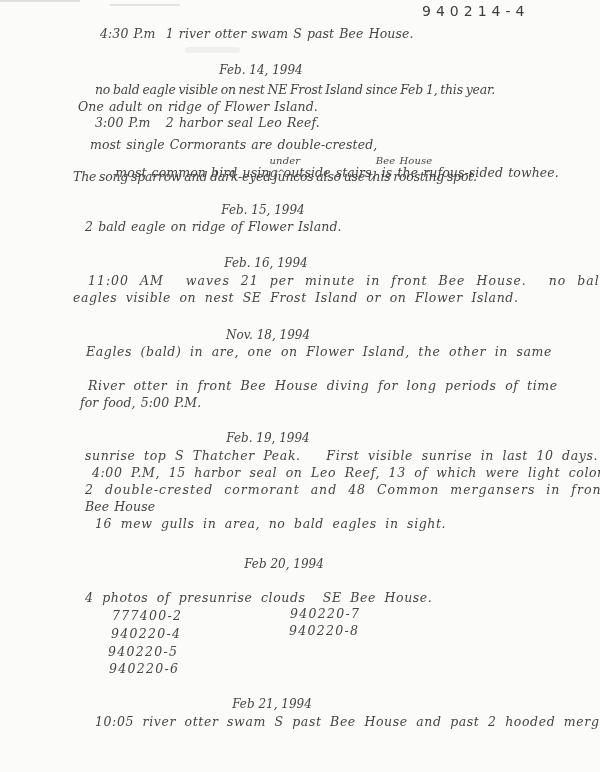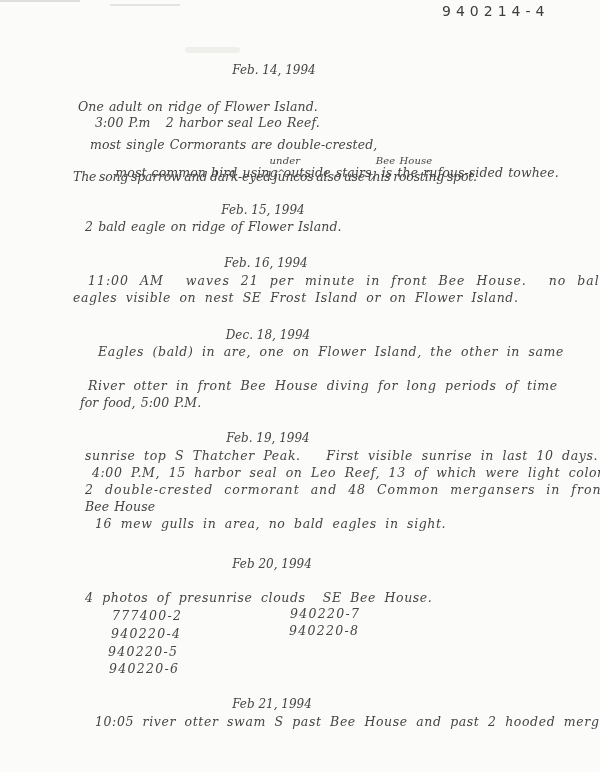--- a/index.html
+++ b/index.html
@@ -18,21 +18,20 @@
   .smudge { position:absolute; left:185px; top:47px; width:55px; height:6px;
             background:#efefec; border-radius:3px; }
   .pageno {
     position:absolute;
     font-family:"DejaVu Sans", sans-serif;
     font-style:normal;
     font-size:14px;
     letter-spacing:5px;
     color:#3d3d3d;
     white-space:pre;
-    margin-left:20px;
   }
   .ln {
     position:absolute;
     white-space:pre;
     font-size:12.5px;
     line-height:14px;
     letter-spacing:0.1px;
     word-spacing:1px;
   }
   .narrow { letter-spacing:-0.2px; word-spacing:-1px; }
@@ -51,50 +50,52 @@
 <body>
 
 <div class="page">
 
   <div class="scan-artifact a1"></div>
   <div class="scan-artifact a2"></div>
   <div class="smudge"></div>
 
   <div class="pageno" style="left:422px; top:3px">940214-4</div>
 
+  <div class="ln" style="left:100px; top:27px">4:30 P.m  1 river otter swam S past Bee House.</div>
 
-  <div class="ln date" style="left:274px; top:63px">Feb. 14, 1994</div>
+  <div class="ln date" style="left:261px; top:63px">Feb. 14, 1994</div>
+  <div class="ln narrow" style="left:95px; top:83px">no bald eagle visible on nest NE Frost Island since Feb 1, this year.</div>
   <div class="ln" style="left:78px; top:100px">One adult on ridge of Flower Island.</div>
   <div class="ln" style="left:95px; top:116px">3:00 P.m   2 harbor seal Leo Reef.</div>
   <div class="ln" style="left:90px; top:138px">most single Cormorants are double-crested,</div>
   <div class="ln" style="left:95px; top:152px">
     <span class="seg">most common bird using</span><span class="insert"><span class="caret">^</span><span class="above">under</span></span><span class="seg">outside stairs,</span><span class="insert no-caret"><span class="above">Bee House</span></span><span class="seg" style="margin-left:4px">is the rufous-sided towhee.</span>
   </div>
   <div class="ln narrow" style="left:73px; top:170px">The song sparrow and dark-eyed juncos also use this roosting spot.</div>
 
   <div class="ln date" style="left:263px; top:203px">Feb. 15, 1994</div>
   <div class="ln" style="left:85px; top:220px">2 bald eagle on ridge of Flower Island.</div>
 
   <div class="ln date" style="left:266px; top:256px">Feb. 16, 1994</div>
   <div class="ln xwide" style="left:88px; top:274px">11:00 AM  waves 21 per minute in front Bee House.  no bald</div>
   <div class="ln wide" style="left:73px; top:291px">eagles visible on nest SE Frost Island or on Flower Island.</div>
 
-  <div class="ln date" style="left:268px; top:328px">Dec. 18, 1994</div>
-  <div class="ln wide" style="left:98px; top:345px">Eagles (bald) in are, one on Flower Island, the other in same</div>
+  <div class="ln date" style="left:268px; top:328px">Nov. 18, 1994</div>
+  <div class="ln wide" style="left:86px; top:345px">Eagles (bald) in are, one on Flower Island, the other in same</div>
   <div class="ln wide" style="left:88px; top:379px">River otter in front Bee House diving for long periods of time</div>
   <div class="ln" style="left:80px; top:396px">for food, 5:00 P.M.</div>
 
   <div class="ln date" style="left:268px; top:431px">Feb. 19, 1994</div>
   <div class="ln wide" style="left:85px; top:449px">sunrise top S Thatcher Peak.   First visible sunrise in last 10 days.</div>
   <div class="ln wide" style="left:92px; top:466px">4:00 P.M, 15 harbor seal on Leo Reef, 13 of which were light colored.</div>
   <div class="ln xwide" style="left:85px; top:483px">2 double-crested cormorant and 48 Common mergansers in front</div>
   <div class="ln" style="left:85px; top:500px">Bee House</div>
   <div class="ln wide" style="left:95px; top:517px">16 mew gulls in area, no bald eagles in sight.</div>
 
-  <div class="ln date" style="left:272px; top:557px">Feb 20, 1994</div>
+  <div class="ln date" style="left:284px; top:557px">Feb 20, 1994</div>
   <div class="ln wide" style="left:85px; top:591px">4 photos of presunrise clouds  SE Bee House.</div>
   <div class="ln photo" style="left:112px; top:609px">777400-2</div>
   <div class="ln photo" style="left:111px; top:627px">940220-4</div>
   <div class="ln photo" style="left:108px; top:645px">940220-5</div>
   <div class="ln photo" style="left:109px; top:662px">940220-6</div>
   <div class="ln photo" style="left:290px; top:607px">940220-7</div>
   <div class="ln photo" style="left:289px; top:624px">940220-8</div>
 
   <div class="ln date" style="left:272px; top:697px">Feb 21, 1994</div>
   <div class="ln wide" style="left:95px; top:715px">10:05 river otter swam S past Bee House and past 2 hooded merg-</div>

